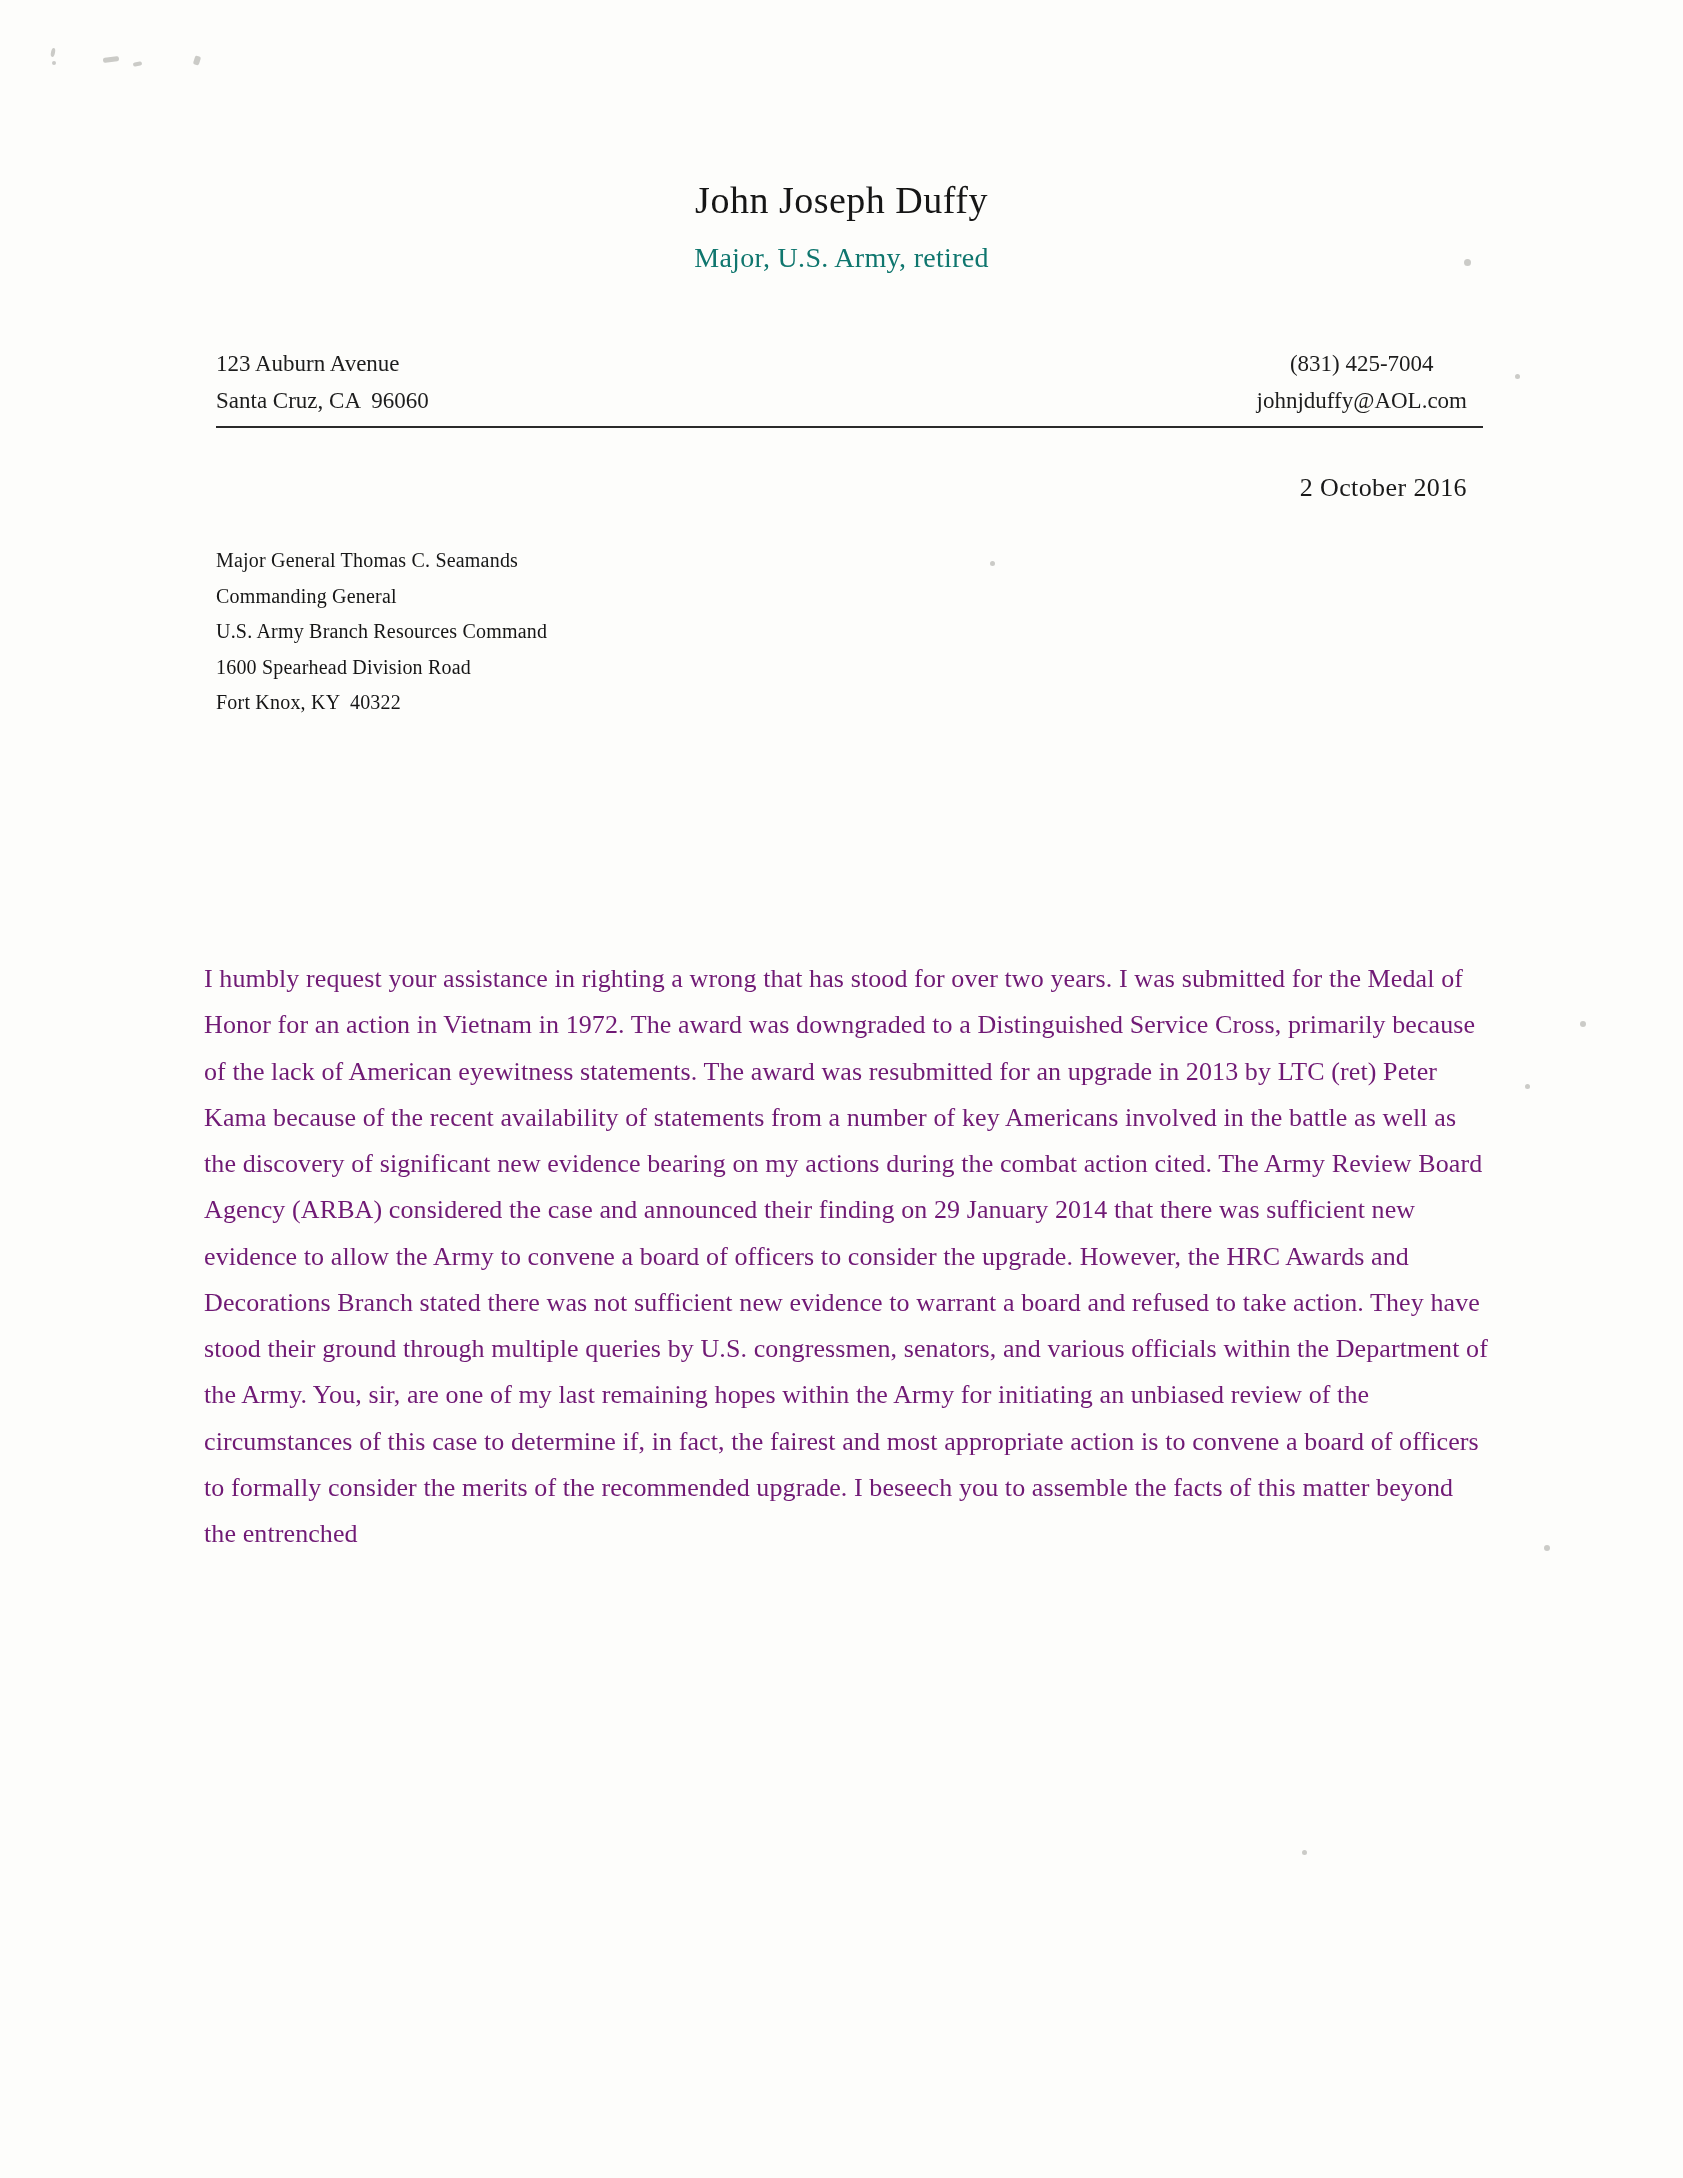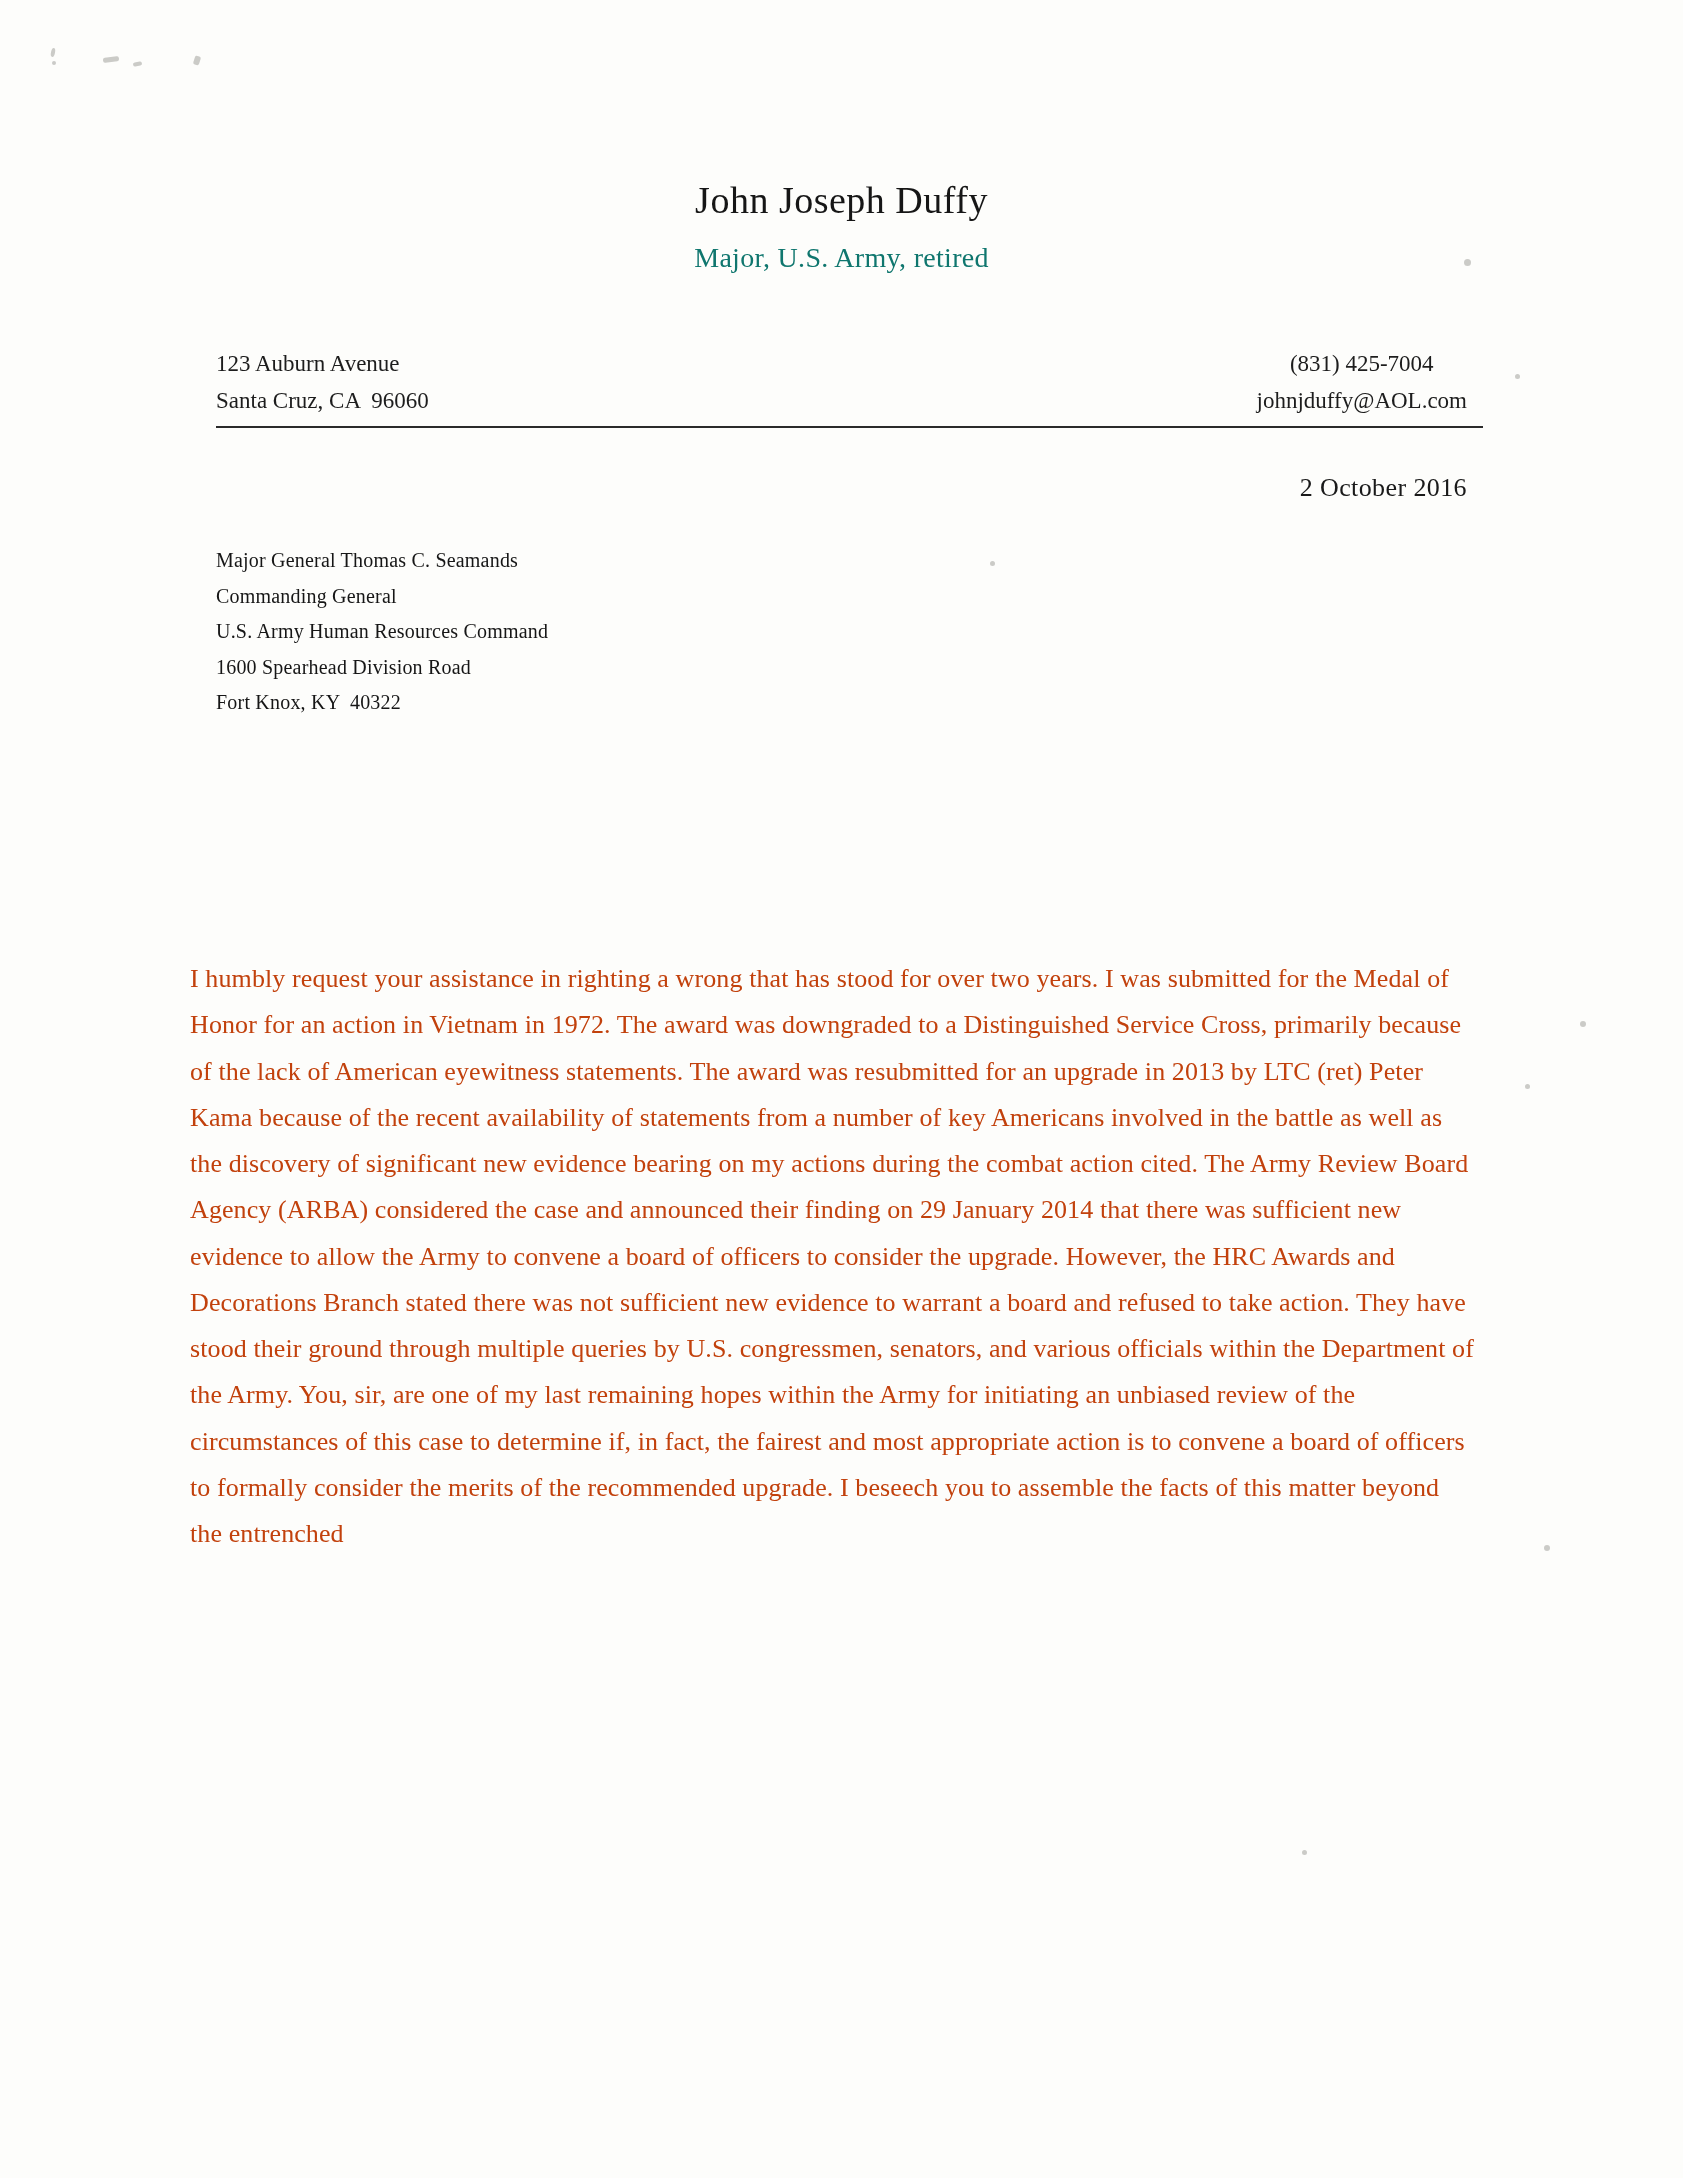--- a/index.html
+++ b/index.html
@@ -118,27 +118,27 @@
     top: 828px;
     font-size: 26px;
     line-height: 1.72;
     letter-spacing: 0.1px;
     color: #161616;
   }
 
   
   .body-text {
     position: absolute;
-    left: 190px;
+    left: 204px;
     width: 1287px;
     top: 956px;
     font-size: 26px;
     line-height: 1.78;
     letter-spacing: 0.1px;
-    color: #c2410c;
+    color: #701a75;
     text-align: left;
   }
   .body-text p { margin: 0 0 0 0; }
 </style>
 </head>
 <body>
 
 <div class="page">
 
   <span class="speck s1"></span>
@@ -170,21 +170,21 @@
     </div>
   </div>
 
   <div class="rule"></div>
 
   <div class="date-line">2 October 2016</div>
 
   <div class="addressee">
     <div>Major General Thomas C. Seamands</div>
     <div>Commanding General</div>
-    <div>U.S. Army Human Resources Command</div>
+    <div>U.S. Army Branch Resources Command</div>
     <div>1600 Spearhead Division Road</div>
     <div>Fort Knox, KY  40322</div>
   </div>
 
 
   <div class="body-text">
     <p>I humbly request your assistance in righting a wrong that has stood for over two years.  I was submitted for the Medal of Honor for an action in Vietnam in 1972.  The award was downgraded to a Distinguished Service Cross, primarily because of the lack of American eyewitness statements.  The award was resubmitted for an upgrade in 2013 by LTC (ret) Peter Kama because of the recent availability of statements from a number of key Americans involved in the battle as well as the discovery of significant new evidence bearing on my actions during the combat action cited.  The Army Review Board Agency (ARBA) considered the case and announced their finding on 29 January 2014 that there was sufficient new evidence to allow the Army to convene a board of officers to consider the upgrade.  However, the HRC Awards and Decorations Branch stated there was not sufficient new evidence to warrant a board and refused to take action.  They have stood their ground through multiple queries by U.S. congressmen, senators, and various officials within the Department of the Army.  You, sir, are one of my last remaining hopes within the Army for initiating an unbiased review of the circumstances of this case to determine if, in fact, the fairest and most appropriate action is to convene a board of officers to formally consider the merits of the recommended upgrade.  I beseech you to assemble the facts of this matter beyond the entrenched</p>
   </div>
 
 </div>

